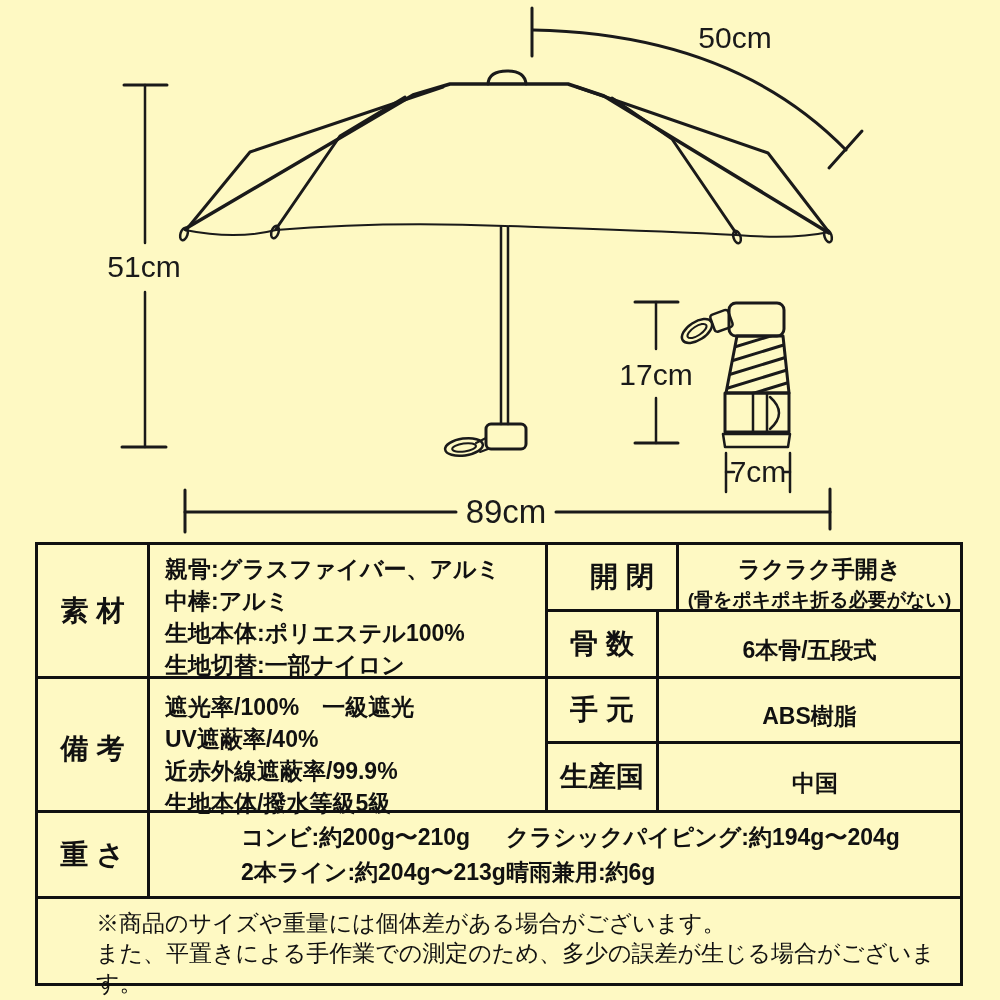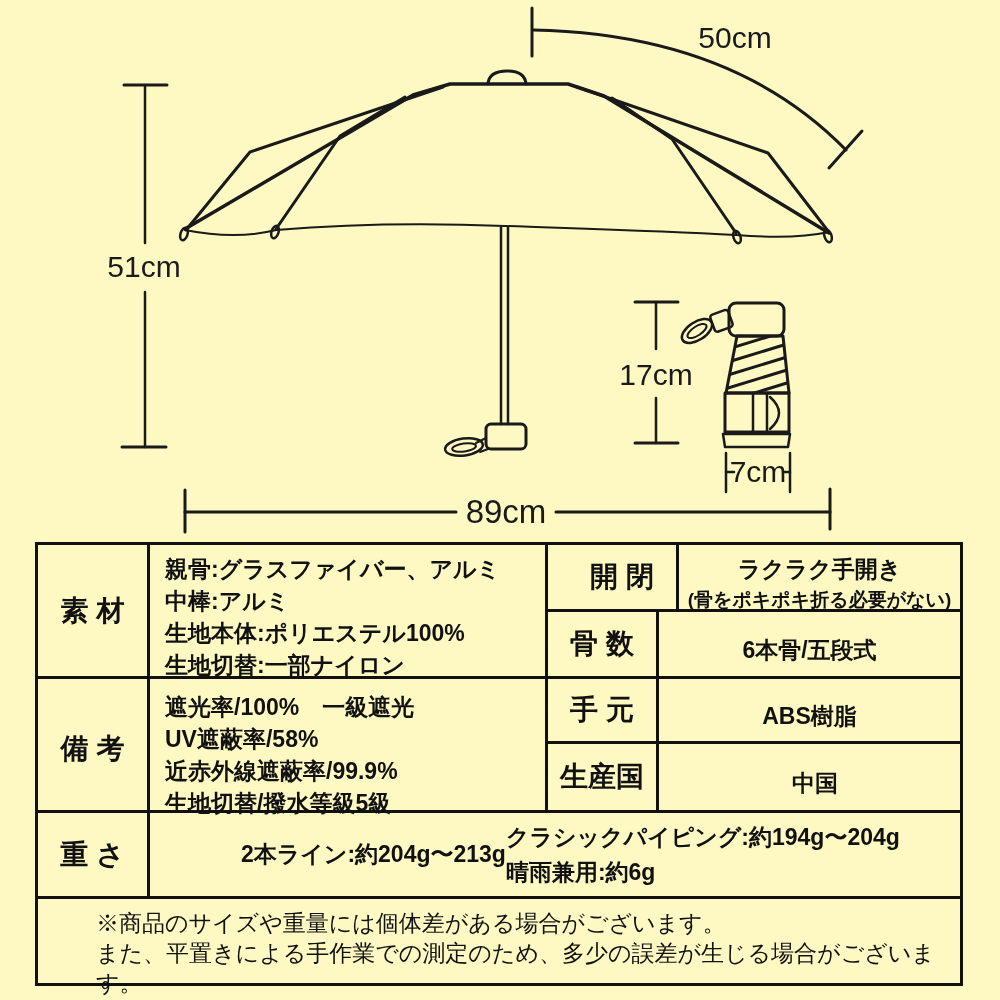--- a/index.html
+++ b/index.html
@@ -144,23 +144,23 @@
             <div>中棒:アルミ</div>
             <div>生地本体:ポリエステル100%</div>
             <div>生地切替:一部ナイロン</div>
           </div>
         </div>
 
         <div class="trow r-remarks">
           <div class="cell-label">備 考</div>
           <div class="cell-content list-content">
             <div>遮光率/100%　一級遮光</div>
-            <div>UV遮蔽率/58%</div>
+            <div>UV遮蔽率/40%</div>
             <div>近赤外線遮蔽率/99.9%</div>
-            <div>生地切替/撥水等級5級</div>
+            <div>生地本体/撥水等級5級</div>
           </div>
         </div>
 
       </div>
       <div class="col-right">
 
         <div class="trow r-open">
           <div class="cell-label">開 閉</div>
           <div class="cell-content center-content">
             <div>ラクラク手開き</div>
@@ -189,20 +189,21 @@
           </div>
         </div>
 
       </div>
     </div>
 
     <div class="row-weight">
       <div class="cell-label">重 さ</div>
       <div class="weight-content">
         <div class="weight-col1">
+          <div>コンビ:約200g〜210g</div>
           <div>2本ライン:約204g〜213g</div>
         </div>
         <div class="weight-col2">
           <div>クラシックパイピング:約194g〜204g</div>
           <div>晴雨兼用:約6g</div>
         </div>
       </div>
     </div>
 
     <div class="row-footer">

